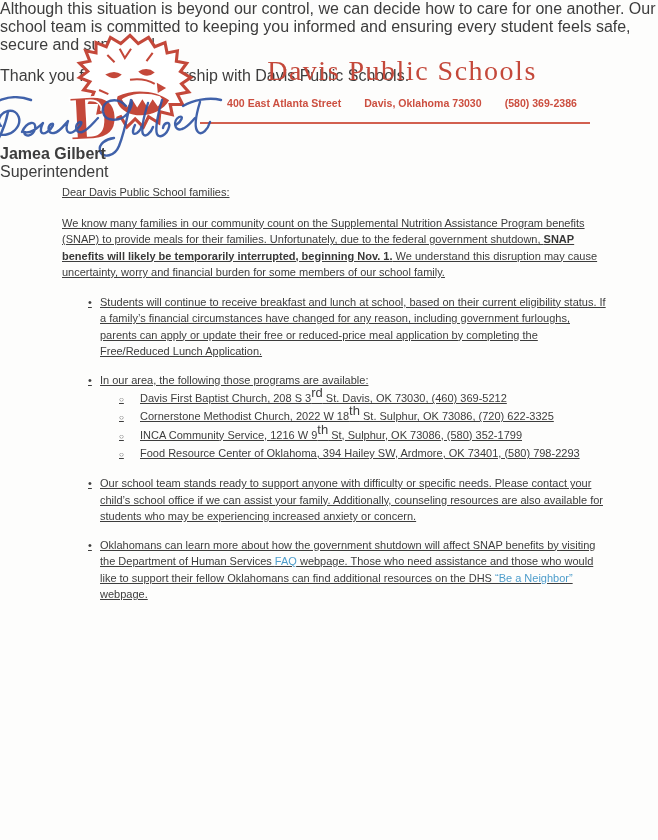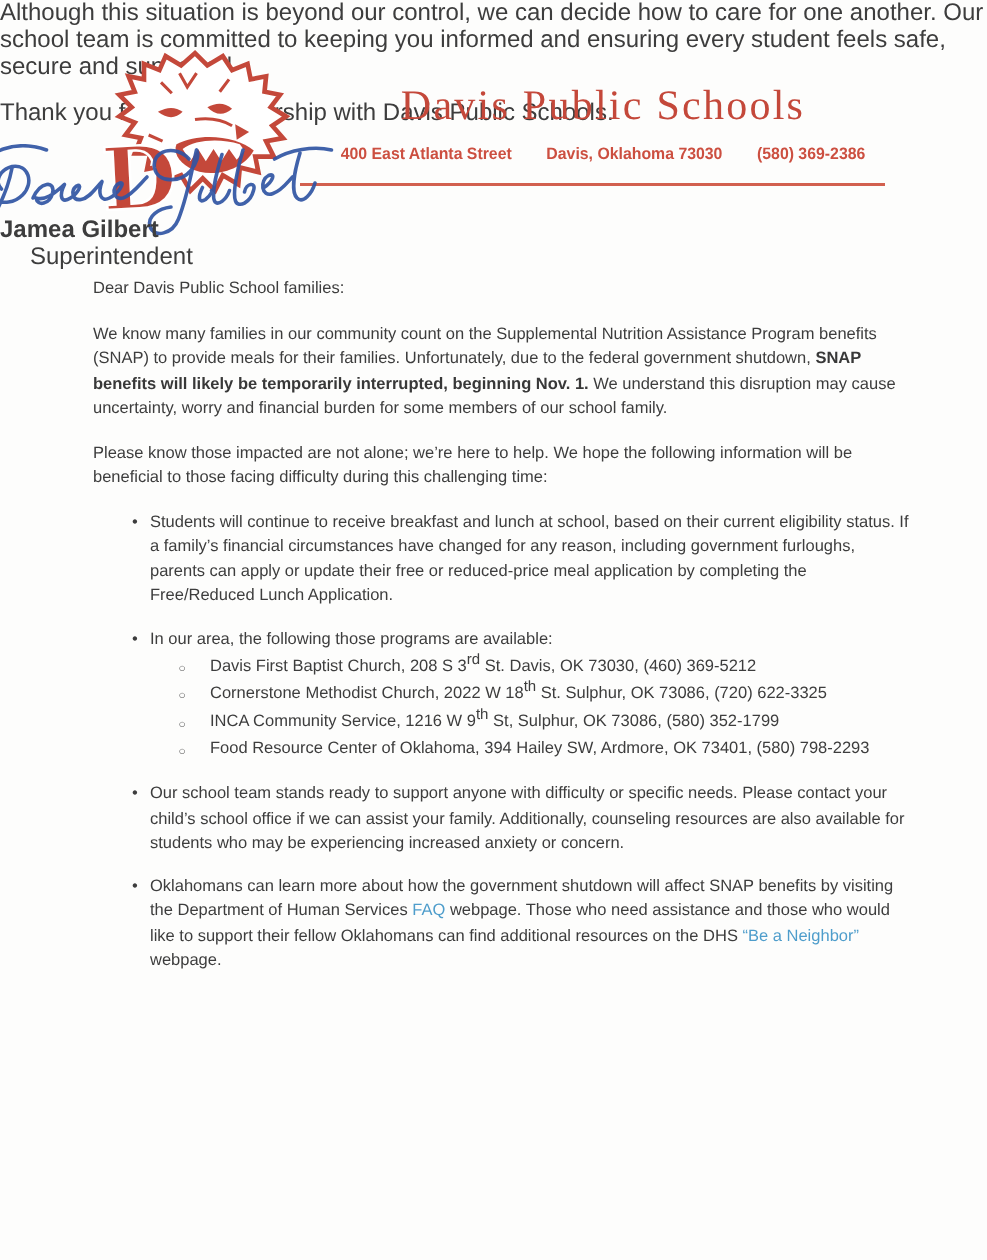--- a/index.html
+++ b/index.html
@@ -22,41 +22,41 @@
   .addr-row{
     margin-top:7px;display:flex;justify-content:center;gap:24px;
     font-size:11px;font-weight:bold;color:#cc4f40;letter-spacing:0px;
     transform:scaleX(.96);transform-origin:center;
     white-space:nowrap;
   }
   .rule{position:absolute;left:200px;top:122px;width:390px;height:1.5px;background:#d2604f;}
   
   .letter{
     position:absolute;left:62px;top:184px;width:545px;
-    font-size:11px;line-height:16.5px;
+    font-size:11px;line-height:16.5px;text-decoration:underline;
   }
   .salutation{margin-bottom:14px;}
   .para{margin-bottom:13px;}
   .para b{font-weight:bold;color:#383838;}
   .blist{margin:0 0 0 0;padding:0;}
   .bitem{display:flex;margin-bottom:12px;}
   .bmark{flex:none;width:38px;padding-left:26px;box-sizing:border-box;font-size:11px;}
   .btext{flex:1;}
   .sublist{margin-top:2px;}
   .sitem{display:flex;line-height:16.3px;}
   .smark{flex:none;width:40px;padding-left:19px;box-sizing:border-box;font-size:8px;color:#555;padding-top:2px;}
   .stext{flex:1;}
-  sup{font-size:10px;line-height:0;vertical-align:super;}
+  sup{font-size:13px;line-height:0;vertical-align:super;}
   .link{color:#4e9dcb;cursor:pointer;text-decoration:none;}
   .thanks{margin-bottom:0;}
   
   .sigwrap{position:relative;height:104px;margin-top:2px;}
   .sig-ink{position:absolute;left:-26px;top:4px;width:252px;height:80px;}
   .typed-name{position:absolute;left:0px;top:58px;font-weight:bold;}
-  .typed-title{position:absolute;left:0px;top:76px;padding-left:20px;}
+  .typed-title{position:absolute;left:0px;top:76px;}
 </style>
 </head>
 <body>
 
 <div class="page">
 
   <svg class="logo" viewBox="0 0 132 112" aria-hidden="true">
 
     <path d="M66 3 L74 11 L84 5 L90 14 L100 10 L102 20 L112 18 L111 28 L121 30 L115 38 L125 44 L116 50 L123 58 L112 60 L117 70 L105 70 L107 80 L95 77 L94 88 L84 82 L79 92 L71 84 L63 92 L57 82 L47 86 L45 76 L35 78 L37 68 L27 68 L31 58 L21 56 L27 48 L17 44 L25 38 L17 30 L27 28 L23 18 L33 20 L33 10 L43 14 L47 5 L57 11 Z" fill="#ffffff" stroke="#c4483a" stroke-width="3" stroke-linejoin="miter"></path>
 
@@ -85,21 +85,20 @@
     </div>
   </div>
   <div class="rule"></div>
 
   <div class="letter">
 
     <div class="salutation">Dear Davis Public School families:</div>
 
     <div class="para"><span>We know many families in our community count on the Supplemental Nutrition Assistance Program benefits (SNAP) to provide meals for their families. Unfortunately, due to the federal government shutdown, </span><b>SNAP benefits will likely be temporarily interrupted, beginning Nov. 1.</b><span> We understand this disruption may cause uncertainty, worry and financial burden for some members of our school family.</span></div>
 
-    <div class="para">Please know those impacted are not alone; we’re here to help. We hope the following information will be beneficial to those facing difficulty during this challenging time:</div>
 
     <div class="blist">
 
       <div class="bitem">
         <span class="bmark">•</span>
         <span class="btext">Students will continue to receive breakfast and lunch at school, based on their current eligibility status. If a family’s financial circumstances have changed for any reason, including government furloughs, parents can apply or update their free or reduced-price meal application by completing the Free/Reduced Lunch Application.</span>
       </div>
 
       <div class="bitem">
         <span class="bmark">•</span>

